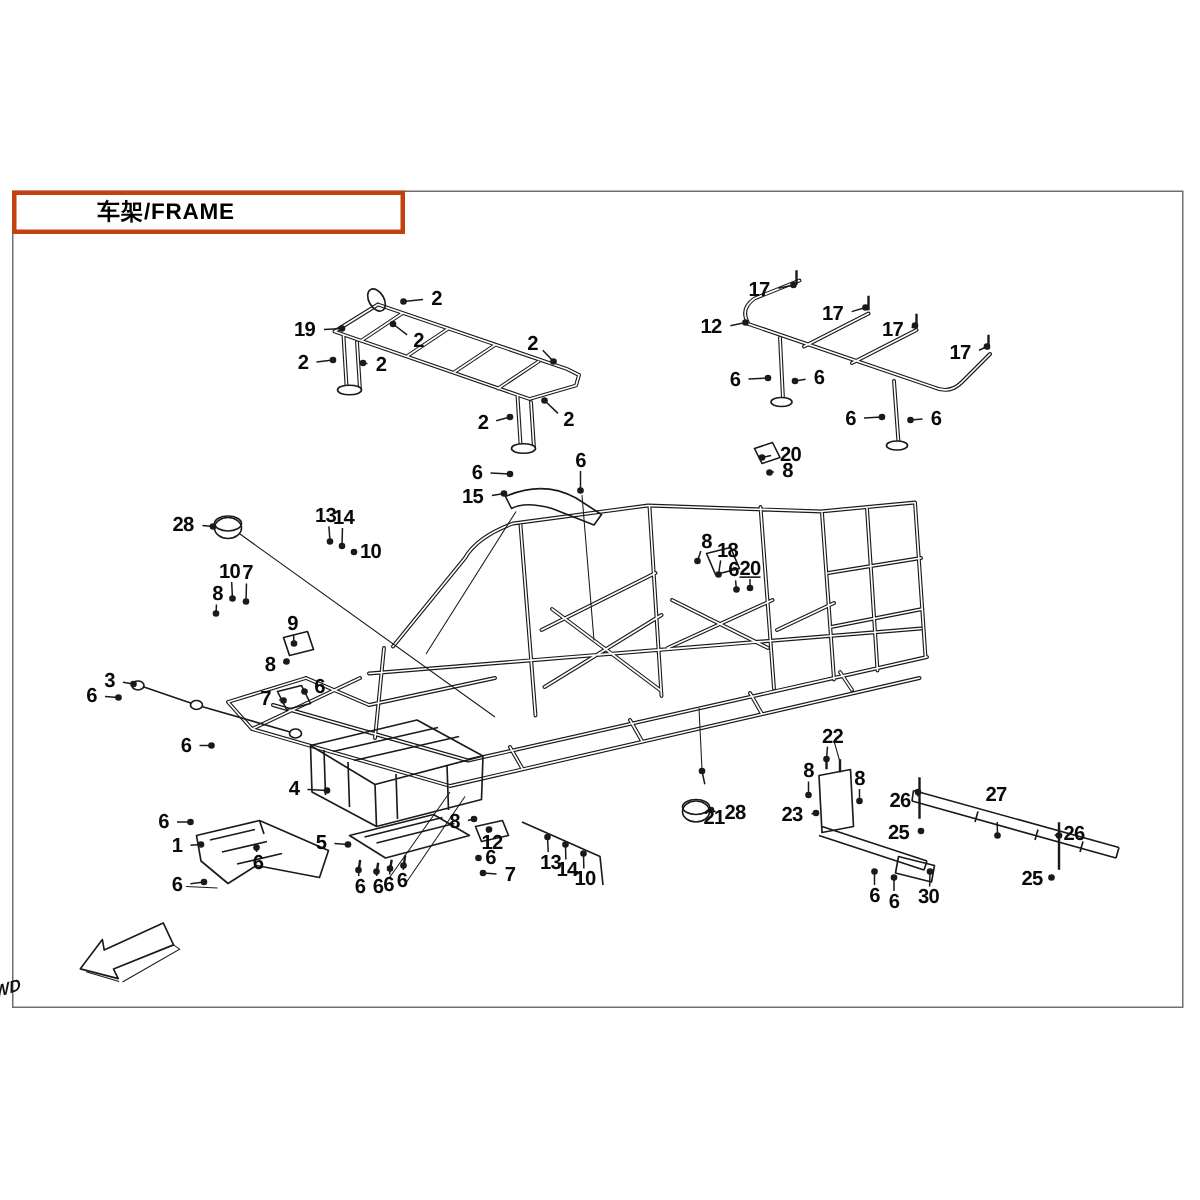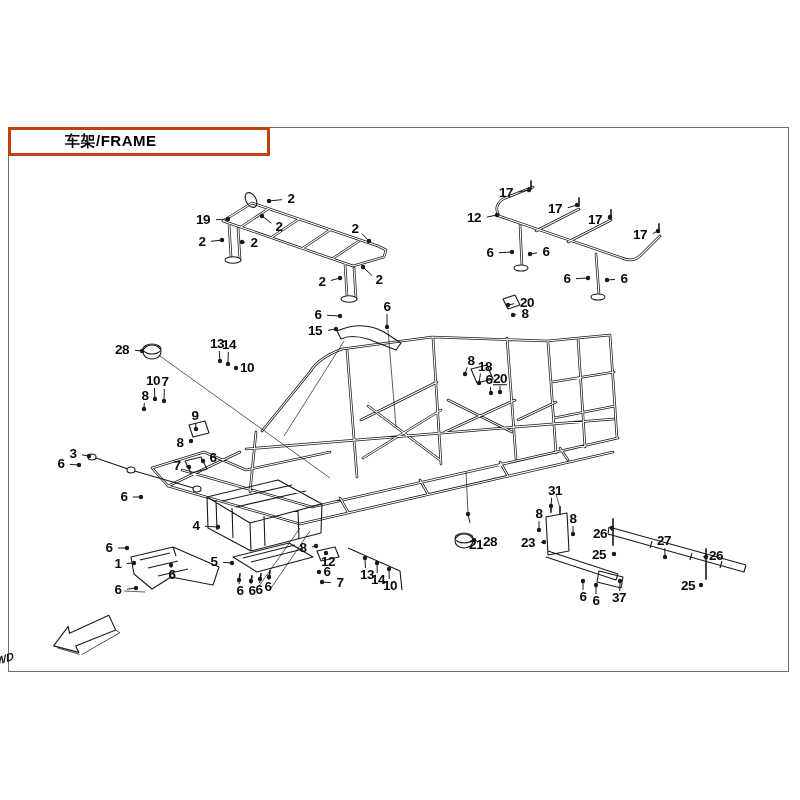--- a/index.html
+++ b/index.html
@@ -342,26 +342,26 @@
       <span class="callout" style="left: 268px; top: 587px;">6</span>
       <span class="callout" style="left: 303px; top: 548px;">8</span>
       <span class="callout" style="left: 328px; top: 562px;">12</span>
       <span class="callout" style="left: 327px; top: 572px;">6</span>
       <span class="callout" style="left: 340px; top: 583px;">7</span>
       <span class="callout" style="left: 367px; top: 575px;">13</span>
       <span class="callout" style="left: 378px; top: 580px;">14</span>
       <span class="callout" style="left: 390px; top: 586px;">10</span>
       <span class="callout" style="left: 476px; top: 545px;">21</span>
       <span class="callout" style="left: 490px; top: 542px;">28</span>
-      <span class="callout" style="left: 555px; top: 491px;">31</span>
+      <span class="callout" style="left: 555px; top: 491px;">22</span>
       <span class="callout" style="left: 539px; top: 514px;">8</span>
       <span class="callout" style="left: 573px; top: 519px;">8</span>
       <span class="callout" style="left: 528px; top: 543px;">23</span>
       <span class="callout" style="left: 600px; top: 534px;">26</span>
       <span class="callout" style="left: 599px; top: 555px;">25</span>
-      <span class="callout" style="left: 664px; top: 541px; text-align: right;">27</span>
+      <span class="callout" style="left: 664px; top: 530px; text-align: right;">27</span>
       <span class="callout" style="left: 716px; top: 556px;">26</span>
       <span class="callout" style="left: 688px; top: 586px;">25</span>
       <span class="callout" style="left: 583px; top: 597px;">6</span>
       <span class="callout" style="left: 596px; top: 601px;">6</span>
-      <span class="callout" style="left: 619px; top: 598px;">37</span>
+      <span class="callout" style="left: 619px; top: 598px;">30</span>
     </div>
 </div>
 
 </body></html>

